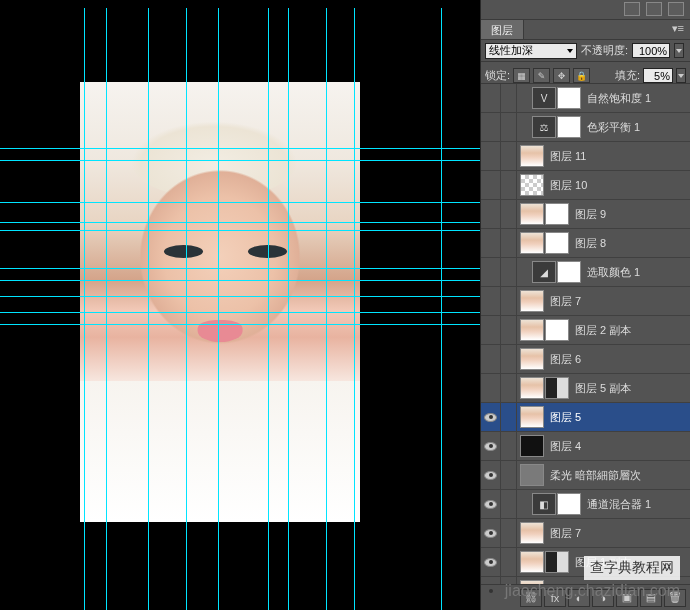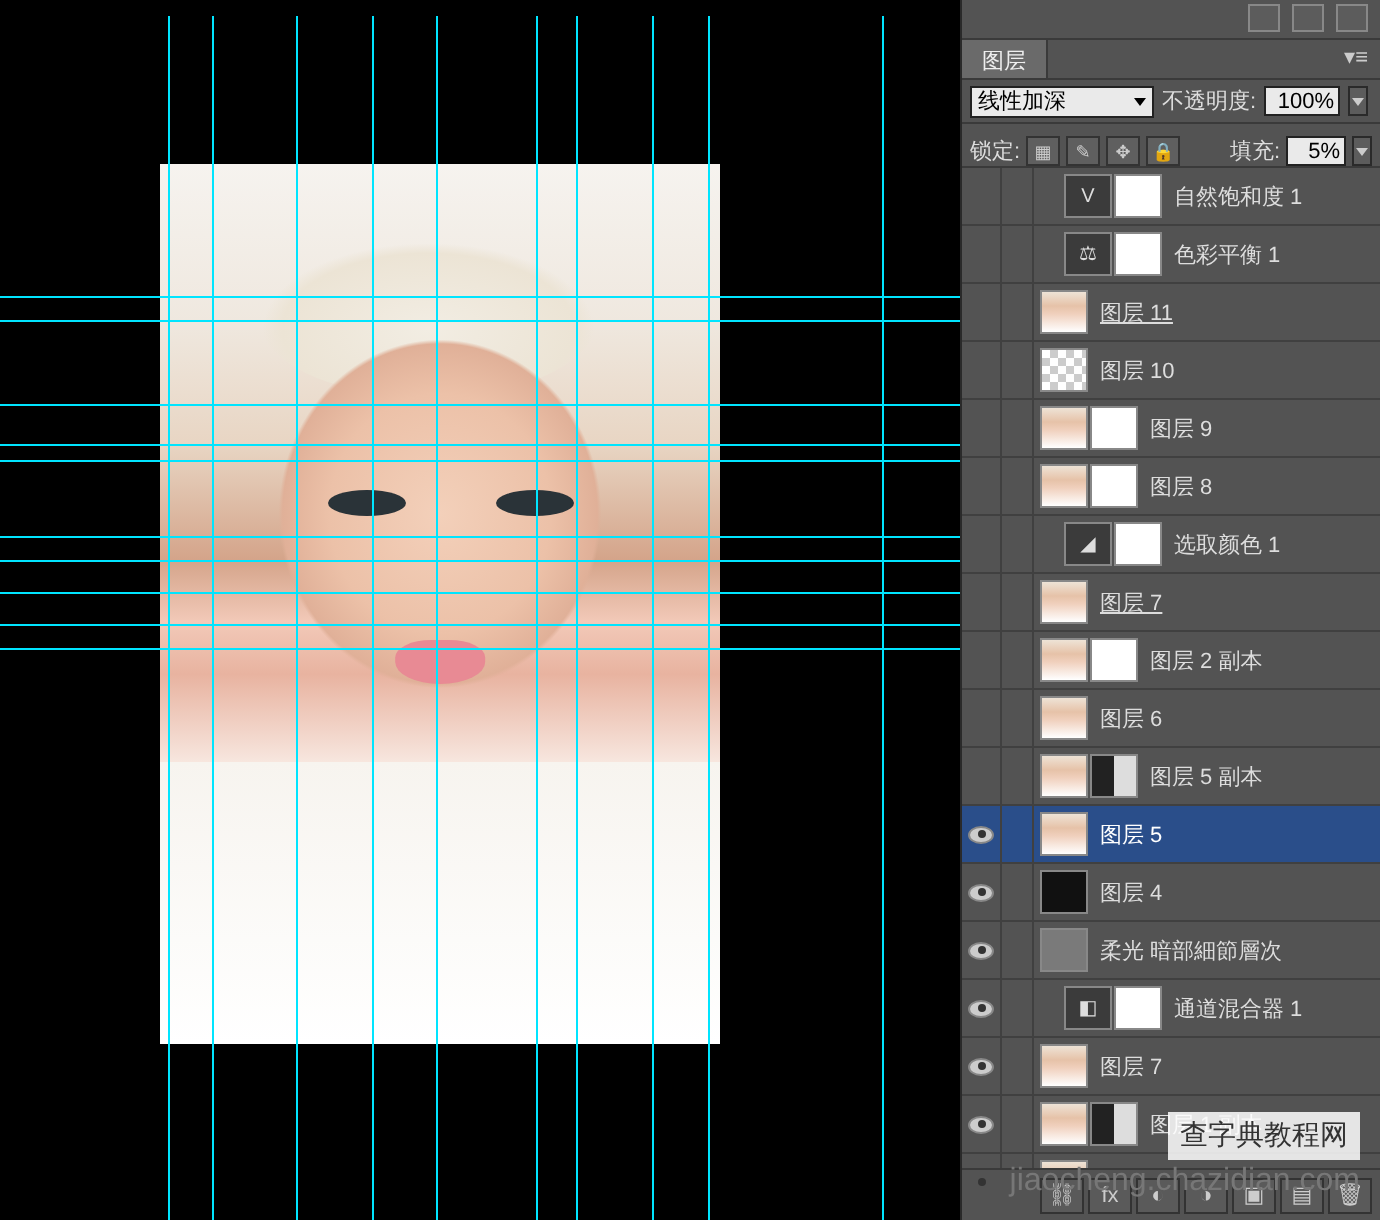--- a/index.html
+++ b/index.html
@@ -42,21 +42,21 @@
 .thumb{width:24px;height:22px;border:1px solid #888;background:#888;margin-left:3px;flex-shrink:0}
 .thumb.photo-t{background:linear-gradient(180deg,#eee3d6 0%,#e6c2a8 35%,#f0d0bd 55%,#fff 100%)}
 .thumb.white-t{background:#fff}
 .thumb.black-t{background:#111}
 .thumb.check-t{background:repeating-conic-gradient(#ccc 0 25%,#fff 0 50%) 0 0/8px 8px}
 .thumb.grey-t{background:#7a7a7a}
 .thumb.adj{background:#3b3b3b;display:flex;align-items:center;justify-content:center;color:#ddd;font-size:10px}
 .thumb.bw-t{background:linear-gradient(90deg,#222 50%,#ddd 50%)}
 .thumb.link{margin-left:1px}
 .lname{margin-left:6px;white-space:nowrap;overflow:hidden;text-overflow:ellipsis;flex:1}
-.lname.u{text-decoration:underline}
+.lname.u{}
 .pfoot{height:26px;background:#535353;border-top:1px solid #3a3a3a;display:flex;align-items:center;justify-content:flex-end;gap:2px;padding:0 4px}
 .fbtn{width:22px;height:18px;background:#5a5a5a;border:1px solid #333;display:flex;align-items:center;justify-content:center;color:#ccc;font-size:11px}
 .watermark{position:absolute;right:10px;bottom:30px;background:rgba(255,255,255,.85);color:#333;font-size:14px;padding:3px 6px;font-family:SimSun}
 .wmurl{position:absolute;right:10px;bottom:10px;color:#777;font-size:16px}
 </style>
 </head>
 <body>
 
 <div class="workspace">
   <div class="canvas">

